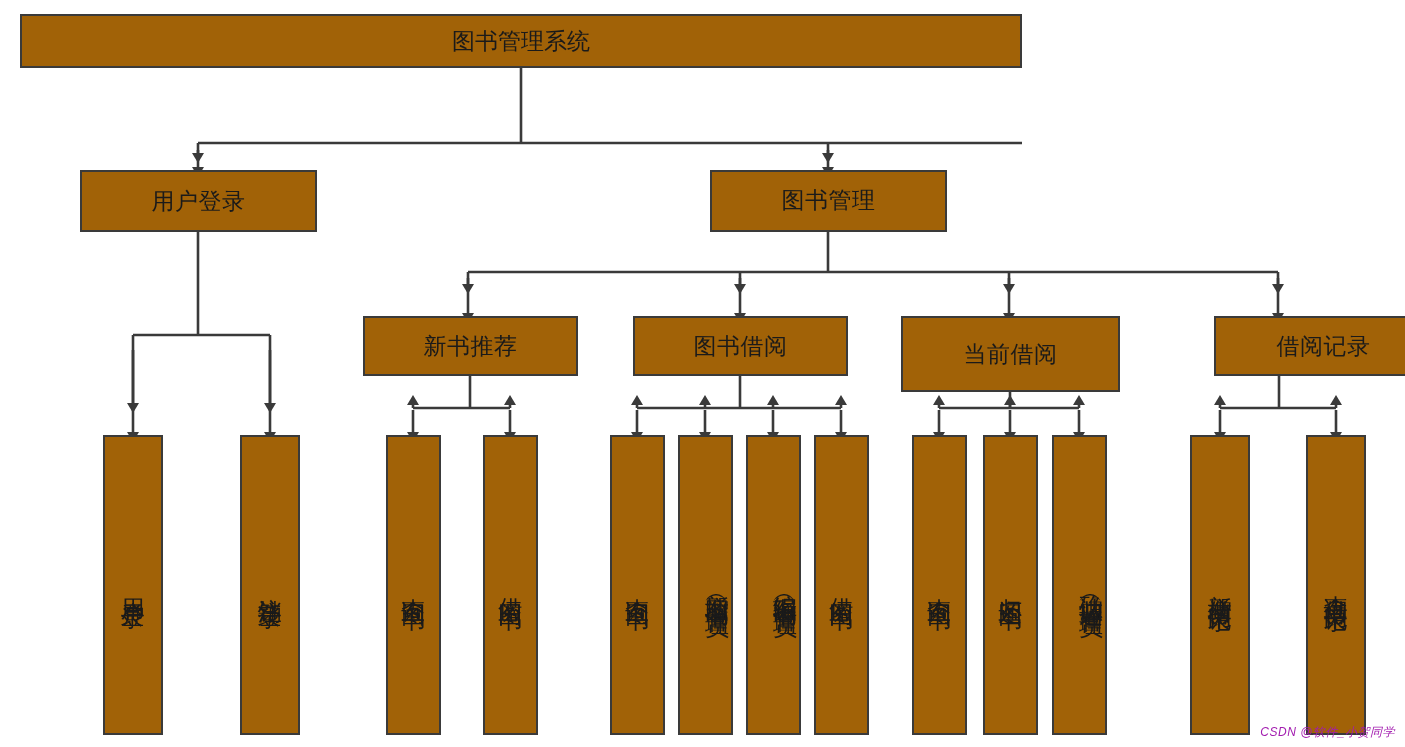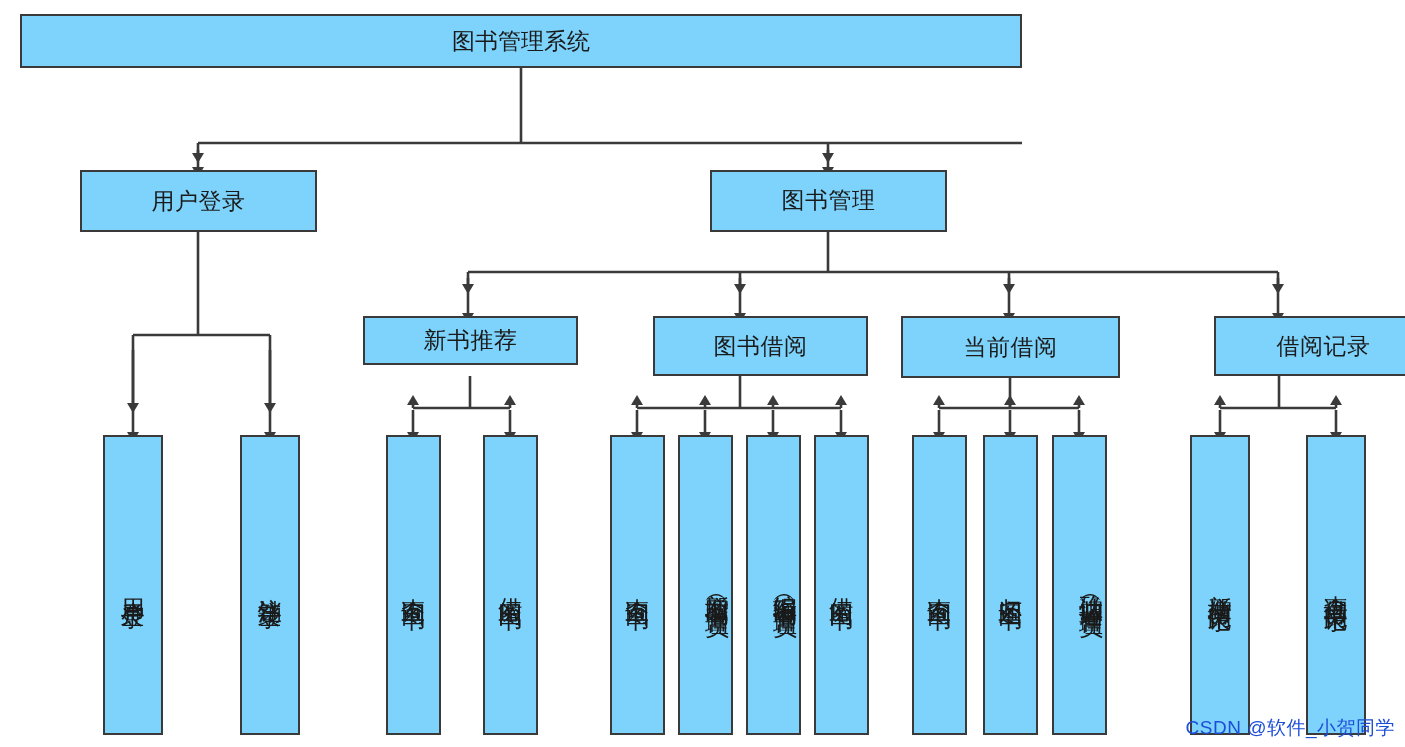--- a/index.html
+++ b/index.html
@@ -22,21 +22,21 @@
     left: 0;
     top: 0;
     width: 1405px;
     height: 747px;
     pointer-events: none;
   }
   .node {
     position: absolute;
     box-sizing: border-box;
     border: 2px solid #3a3a3a;
-    background: #7dd3fc;
+    background: #a16207;
     color: #1a1a1a;
     display: flex;
     align-items: center;
     justify-content: center;
     text-align: right;
     line-height: 1.15;
   }
   .node-h {
     font-size: 23px;
     letter-spacing: 0.5px;
@@ -54,24 +54,25 @@
     padding-top: 6px;
   }
   .node-v.mid {
     align-items: center;
     padding-top: 0;
   }
   .watermark {
     position: absolute;
     right: 10px;
     bottom: 6px;
-    font-size: 19px;
-    color: #1d4ed8;
+    font-size: 12px;
+    color: #a21caf;
     letter-spacing: 0.5px;
     white-space: nowrap;
+    font-style: italic;
   }
 </style>
 </head>
 <body>
 
 <div id="canvas">
 
   <svg id="wires" viewBox="0 0 1405 747">
     <defs>
       <marker id="arrow" markerWidth="10" markerHeight="12" refX="1" refY="6" orient="auto" markerUnits="userSpaceOnUse">
@@ -143,23 +144,23 @@
       <path d="M1220,410 L1220,433" marker-end="url(#arrow)"></path>
       <path d="M1336,410 L1336,433" marker-end="url(#arrow)"></path>
     </g>
   </svg>
 
   <div class="node node-root" id="n-root" style="left: 20px; top: 14px; width: 1002px; height: 54px;">图书管理系统</div>
 
   <div class="node node-h" id="n-l2-0" style="left: 80px; top: 170px; width: 237px; height: 62px;">用户登录</div>
   <div class="node node-h" id="n-l2-1" style="left: 710px; top: 170px; width: 237px; height: 62px; font-family: Liberation Serif, serif;">图书管理</div>
 
-  <div class="node node-h" id="n-l3-0" style="left: 363px; top: 316px; width: 215px; height: 49px;">新书推荐</div>
-  <div class="node node-h" id="n-l3-1" style="left: 633px; top: 316px; width: 215px; height: 60px; margin-left: 20px;">图书借阅</div>
-  <div class="node node-h" id="n-l3-2" style="left: 901px; top: 316px; width: 219px; height: 62px;">当前借阅</div>
+  <div class="node node-h" id="n-l3-0" style="left: 363px; top: 316px; width: 215px; height: 60px;">新书推荐</div>
+  <div class="node node-h" id="n-l3-1" style="left: 633px; top: 316px; width: 215px; height: 60px;">图书借阅</div>
+  <div class="node node-h" id="n-l3-2" style="left: 901px; top: 316px; width: 219px; height: 76px;">当前借阅</div>
   <div class="node node-h" id="n-l3-3" style="left: 1170px; top: 316px; width: 219px; height: 60px; margin-left: 44px;">借阅记录</div>
 
   <div class="node node-v mid" id="n-leaf-0" style="left: 103px; top: 435px; width: 60px; height: 300px;">用户登录</div>
   <div class="node node-v mid" id="n-leaf-1" style="left: 240px; top: 435px; width: 60px; height: 300px;">注销登录</div>
   <div class="node node-v mid" id="n-leaf-2" style="left: 386px; top: 435px; width: 55px; height: 300px;">查询图书</div>
   <div class="node node-v mid" id="n-leaf-3" style="left: 483px; top: 435px; width: 55px; height: 300px;">借阅图书</div>
   <div class="node node-v mid" id="n-leaf-4" style="left: 610px; top: 435px; width: 55px; height: 300px;">查询图书</div>
   <div class="node node-v" id="n-leaf-5" style="left: 678px; top: 435px; width: 55px; height: 300px;">新增图书（管理员）</div>
   <div class="node node-v" id="n-leaf-6" style="left: 746px; top: 435px; width: 55px; height: 300px;">编辑图书（管理员）</div>
   <div class="node node-v mid" id="n-leaf-7" style="left: 814px; top: 435px; width: 55px; height: 300px;">借阅图书</div>

